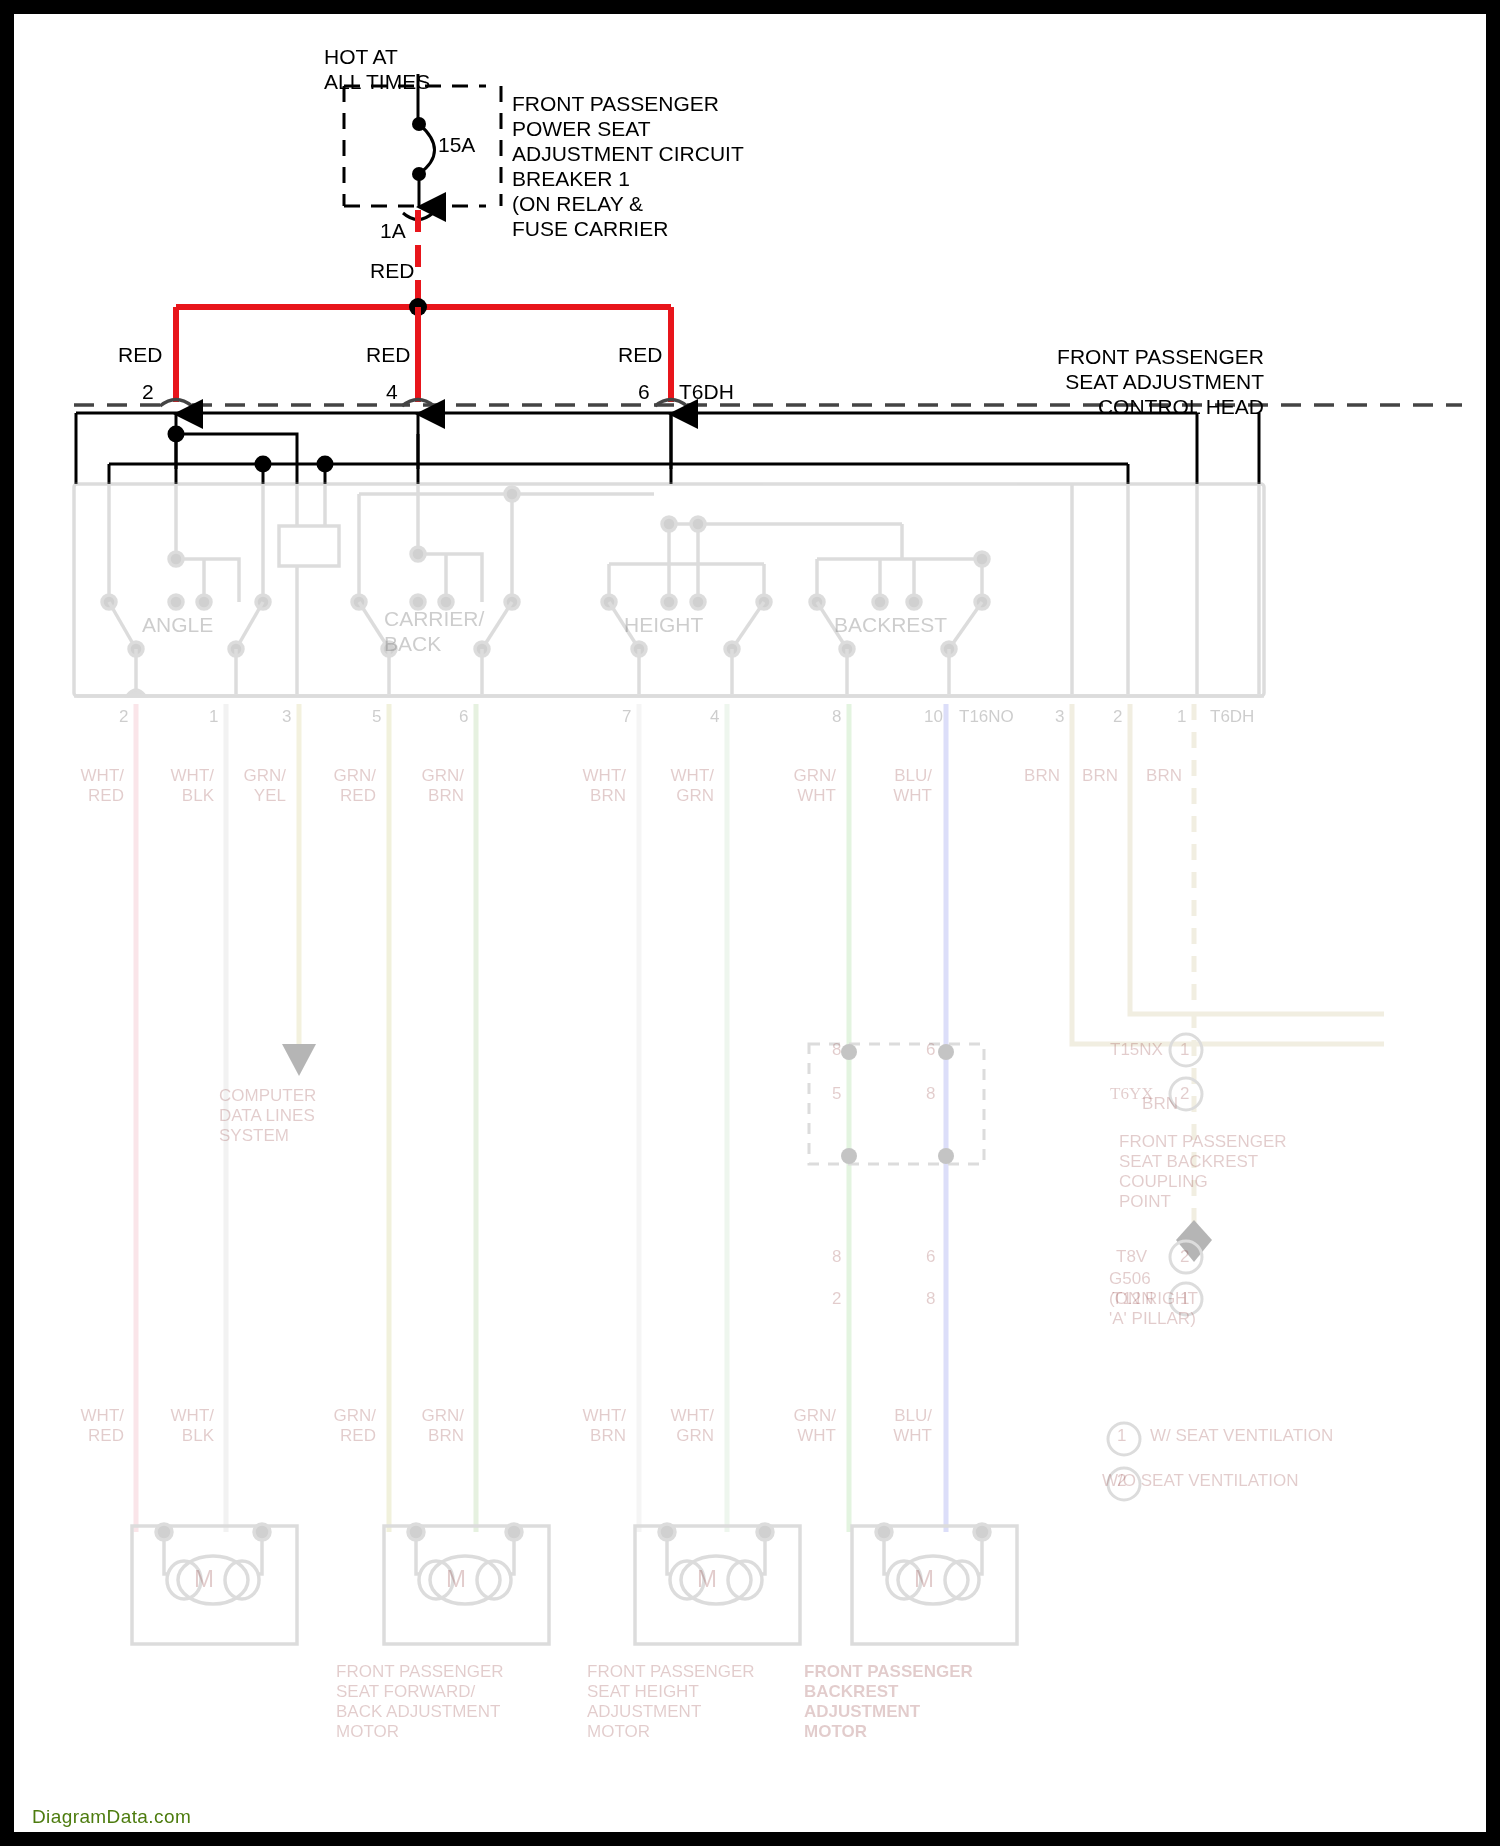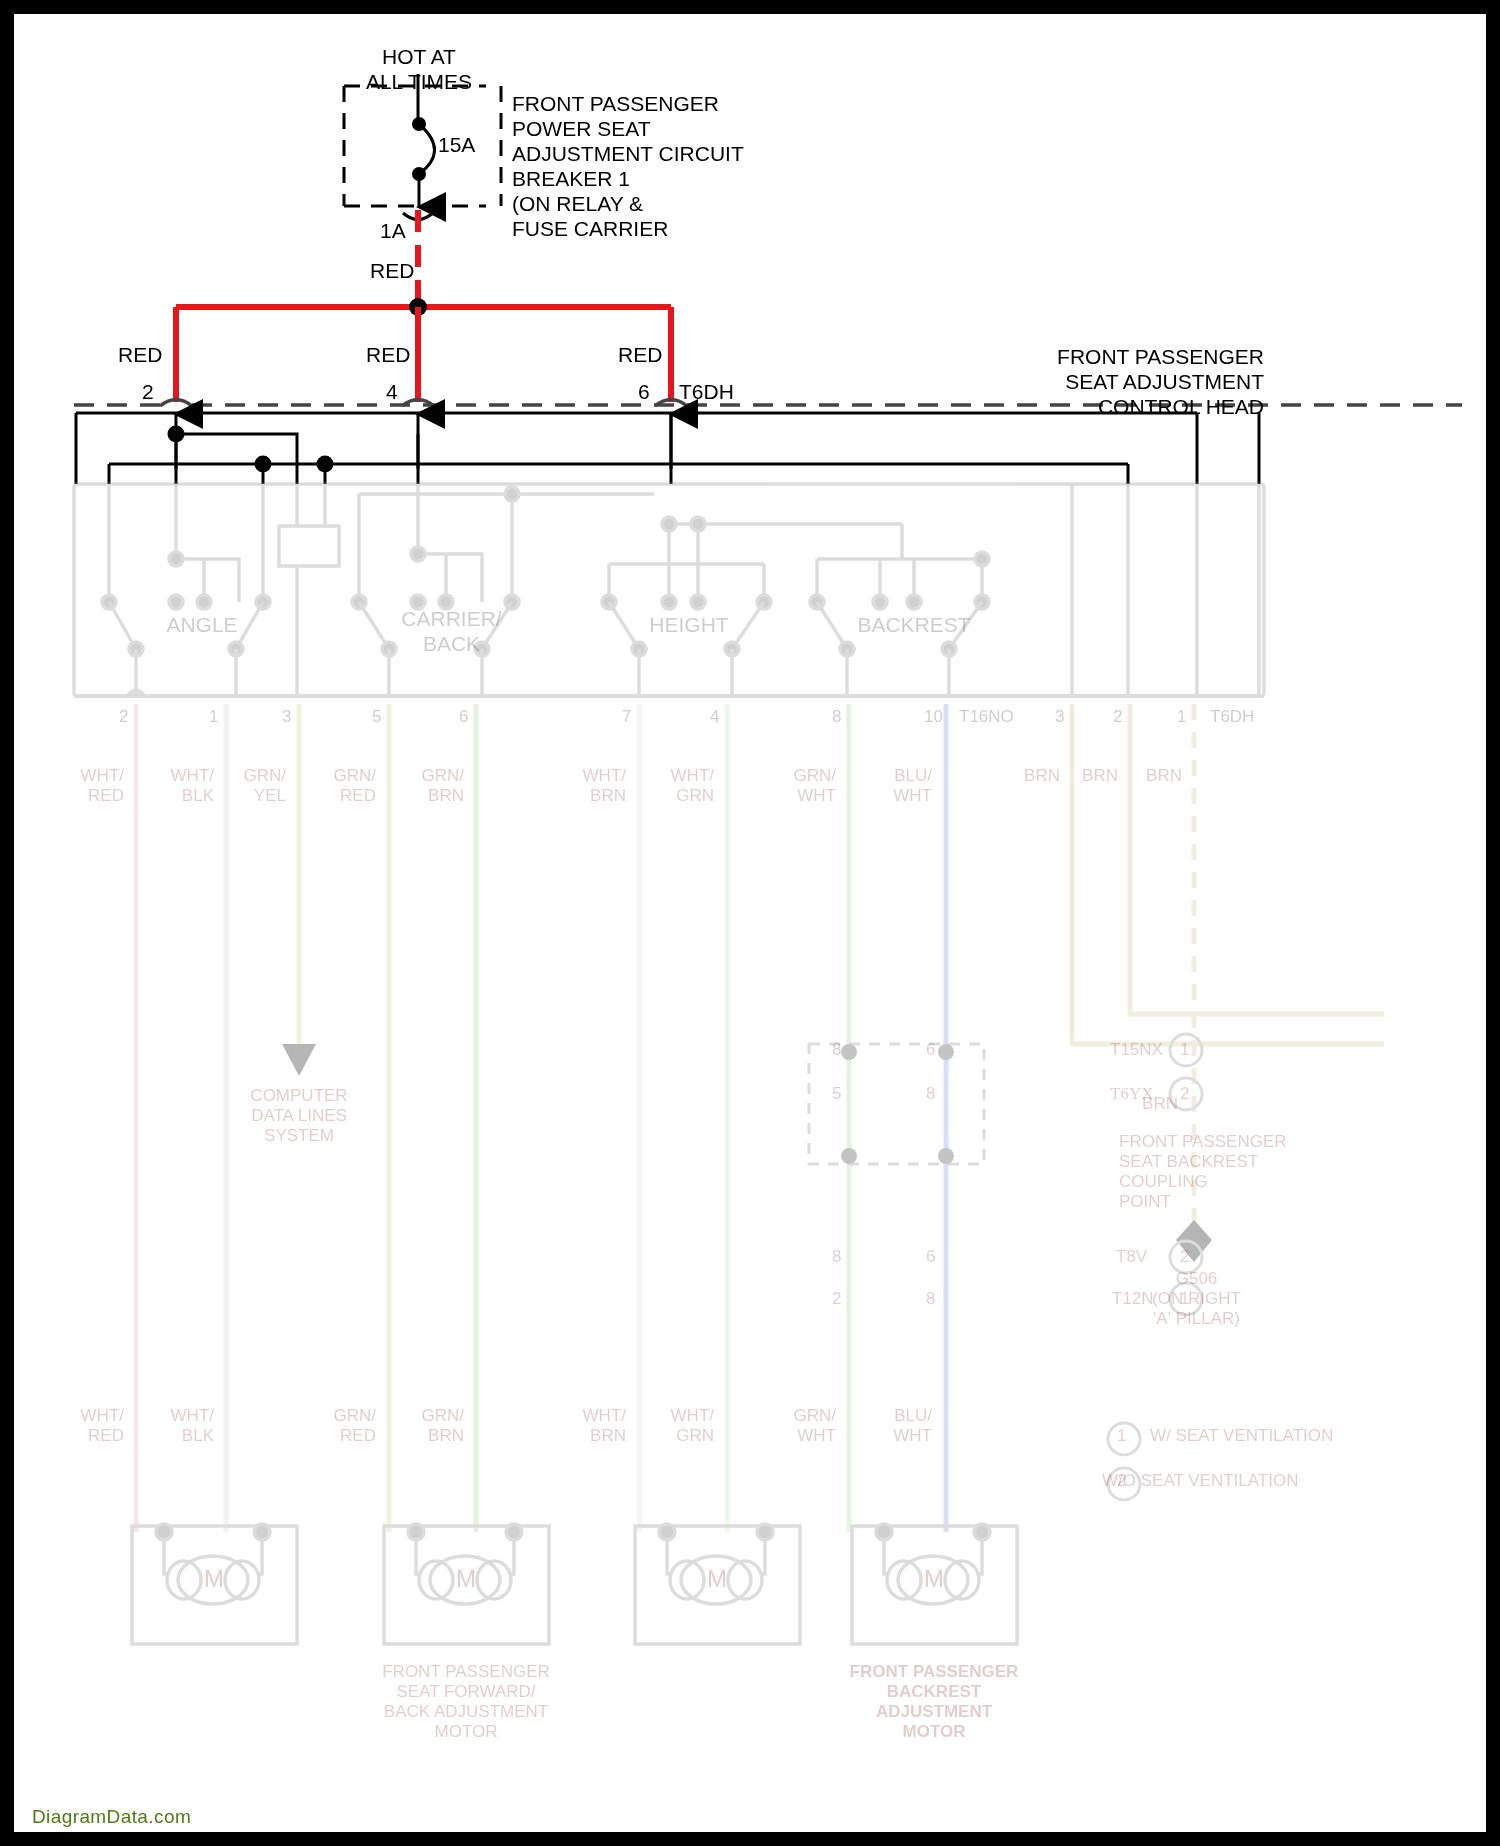--- a/index.html
+++ b/index.html
@@ -9,21 +9,21 @@
     font-family:"Liberation Sans",sans-serif;
     overflow:hidden;
     box-sizing:border-box;
     border:14px solid #000;
   }
   #canvas{position:absolute;left:0;top:0;width:1472px;height:1818px;}
   .lbl{position:absolute;white-space:pre;color:#000;font-size:21px;line-height:25px;}
   .lbl.sm{font-size:17px;line-height:20px;}
   .faded{opacity:.30;color:#5c5c5c;}
   .faded2{opacity:.22;color:#7f1d1d;}
-  .ctr{text-align:center;}
+  .ctr{text-align:left;}
   .rt{text-align:right;}
   svg{position:absolute;left:0;top:0;overflow:visible;}
   .wm{position:absolute;left:18px;top:1792px;font-size:19px;color:#4d7c0f;letter-spacing:.4px;}
   .fadewrap{opacity:.34;}
 </style>
 </head>
 <body>
 
 <div id="page">
   <div id="canvas">
@@ -405,20 +405,24 @@
 
     <div class="lbl faded2 ctr" style="left:180px;top:1552px;width:40px;font-size:24px;">M</div>
     <div class="lbl faded2 ctr" style="left:432px;top:1552px;width:40px;font-size:24px;">M</div>
     <div class="lbl faded2 ctr" style="left:683px;top:1552px;width:40px;font-size:24px;">M</div>
     <div class="lbl faded2 ctr" style="left:900px;top:1552px;width:40px;font-size:24px;">M</div>
 
     <div class="lbl faded2 sm ctr" style="left:322px;top:1648px;width:260px;"><span>FRONT PASSENGER</span>
 <span>SEAT FORWARD/</span>
 <span>BACK ADJUSTMENT</span>
 <span>MOTOR</span></div>
+    <div class="lbl faded2 sm ctr" style="left:573px;top:1648px;width:260px;"><span>FRONT PASSENGER</span>
+<span>SEAT HEIGHT</span>
+<span>ADJUSTMENT</span>
+<span>MOTOR</span></div>
     <div class="lbl faded2 sm ctr" style="left:790px;top:1648px;width:260px;font-weight:bold;"><span>FRONT PASSENGER</span>
 <span>BACKREST</span>
 <span>ADJUSTMENT</span>
 <span>MOTOR</span></div>
 
     <div class="wm">DiagramData.com</div>
   </div>
 </div>
 
 </body></html>

